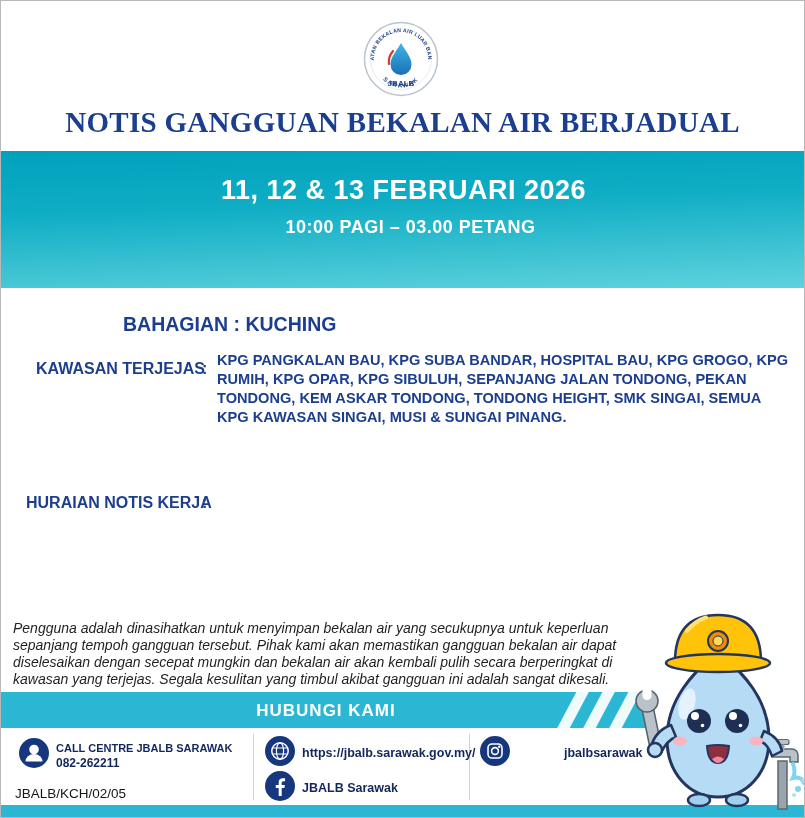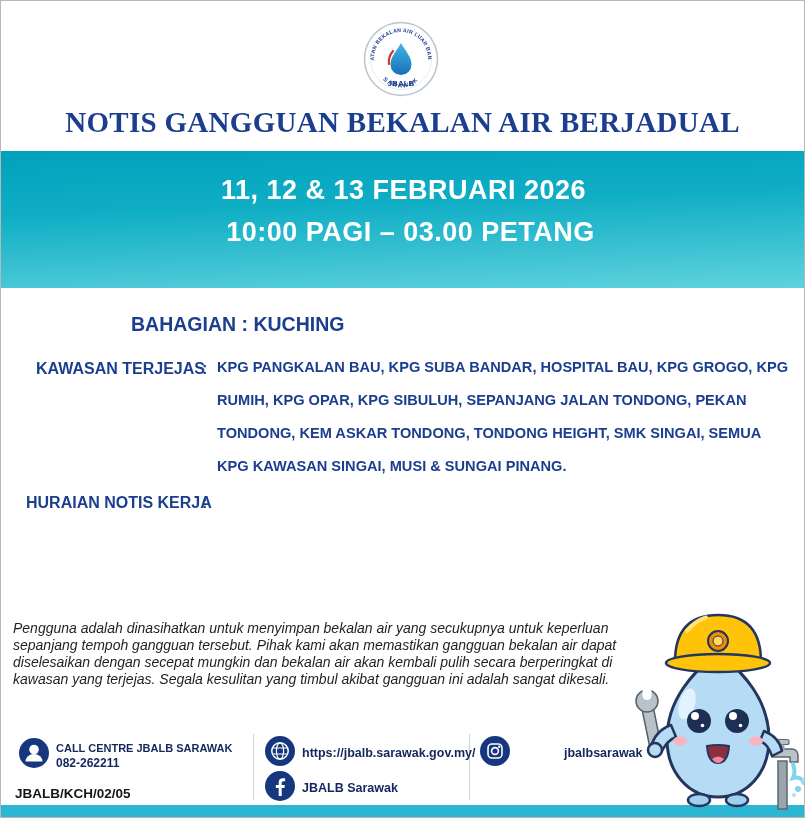--- a/index.html
+++ b/index.html
@@ -19,40 +19,40 @@
     text-align:center; font-size:29px; font-weight:bold;
     color:#1c3e8e; letter-spacing:0.3px;font-family:Liberation Serif, serif;
   }
 
   .date-banner {
     position:absolute; top:150px; left:0; width:805px; height:137px;
     background:linear-gradient(178deg, #01a1bd 0%, #10aec5 40%, #4cc9d7 85%, #5ed2de 100%);
     text-align:center; color:#ffffff; font-weight:bold;
   }
   .date-banner .line1 { padding-top:24px; font-size:27px; letter-spacing:0.5px; }
-  .date-banner .line2 { margin-top:11px; font-size:27px; letter-spacing:0.5px;padding-left:14px; }
+  .date-banner .line2 { margin-top:11px; font-size:18px; letter-spacing:0.5px;padding-left:14px; }
 
   .region-bahagian, .region-daerah {
     position:absolute; top:312px; font-size:19.5px; font-weight:bold; color:#1c3e8e;
   }
-  .region-bahagian { left:130px; }
+  .region-bahagian { left:122px; }
   .region-daerah { left:428px; }
 
   .info-label, .info-colon {
     position:absolute; font-size:16px; font-weight:bold; color:#1c3e8e; white-space:nowrap;
   }
   .kawasan-label { left:35px; top:359px; }
   .kawasan-colon { left:201px; top:359px; }
   .huraian-label { left:25px; top:493px; }
   .huraian-colon { left:201px; top:493px; }
 
   .info-text {
     position:absolute; left:216px; width:575px;
     font-size:14.6px; font-weight:bold; color:#1c3e8e;
-    line-height:33px; text-align:left;
+    line-height:19px; text-align:left;
   }
   .kawasan-text { top:350px; }
   .huraian-text { top:484px; line-height:33.5px; }
 
   .disclaimer {
     position:absolute; left:12px; top:619px; width:640px;
     font-size:14px; font-style:italic; color:#1f1f1f; line-height:17px;
   }
 
   .hubungi {
@@ -72,21 +72,21 @@
   .icon-circle { position:absolute; width:30px; height:30px; }
   .footer-text { position:absolute; font-weight:bold; color:#14275c; white-space:nowrap; }
   .cc-label  { left:55px;  top:741px; font-size:11px; }
   .cc-phone  { left:55px;  top:755px; font-size:12px; }
   .website   { left:301px; top:745px; font-size:12.5px; }
   .ig-text   { left:516px; top:745px; font-size:12.5px;padding-left:47px; }
   .fb-text   { left:301px; top:780px; font-size:12.5px; }
 
   .ref-code {
     position:absolute; left:14px; top:785px;
-    font-size:13.5px; font-weight:bold; color:#161616;
+    font-size:13.5px; font-weight:normal; color:#161616;
   }
 
   .v-divider { position:absolute; top:733px; width:1px; height:66px; background:#ccd3dd; }
   .d1 { left:252px; } .d2 { left:468px; }
 
   .bottom-bar { position:absolute; top:804px; left:0; width:805px; height:14px; background:#2bb7d3; }
 
   .mascot { position:absolute; left:628px; top:598px; z-index:5; }
 </style>
 </head>
@@ -129,20 +129,26 @@
 
   <div class="info-label kawasan-label">KAWASAN TERJEJAS</div>
   <div class="info-colon kawasan-colon">:</div>
   <div class="info-text kawasan-text">KPG PANGKALAN BAU, KPG SUBA BANDAR, HOSPITAL BAU, KPG GROGO, KPG RUMIH, KPG OPAR, KPG SIBULUH, SEPANJANG JALAN TONDONG, PEKAN TONDONG, KEM ASKAR TONDONG, TONDONG HEIGHT, SMK SINGAI, SEMUA KPG KAWASAN SINGAI, MUSI &amp; SUNGAI PINANG.</div>
 
   <div class="info-label huraian-label">HURAIAN NOTIS KERJA</div>
   <div class="info-colon huraian-colon">:</div>
 
   <p class="disclaimer">Pengguna adalah dinasihatkan untuk menyimpan bekalan air yang secukupnya untuk keperluan sepanjang tempoh gangguan tersebut. Pihak kami akan memastikan gangguan bekalan air dapat diselesaikan dengan secepat mungkin dan bekalan air akan kembali pulih secara berperingkat di kawasan yang terjejas. Segala kesulitan yang timbul akibat gangguan ini adalah sangat dikesali.</p>
 
+  <div class="hubungi">
+    <div class="hubungi-label">HUBUNGI KAMI</div>
+    <div class="stripe s1"></div>
+    <div class="stripe s2"></div>
+    <div class="stripe s3"></div>
+  </div>
 
   <div class="v-divider d1"></div>
   <div class="v-divider d2"></div>
 
   <div class="icon-circle" style="left:18px; top:737px;">
     <svg viewBox="0 0 30 30" width="30" height="30">
       <circle cx="15" cy="15" r="15" fill="#16377e"></circle>
       <circle cx="15" cy="11.5" r="4.8" fill="#ffffff"></circle>
       <path d="M6.5,23.5 a8.5,7.5 0 0 1 17,0 z" fill="#ffffff"></path>
     </svg>

